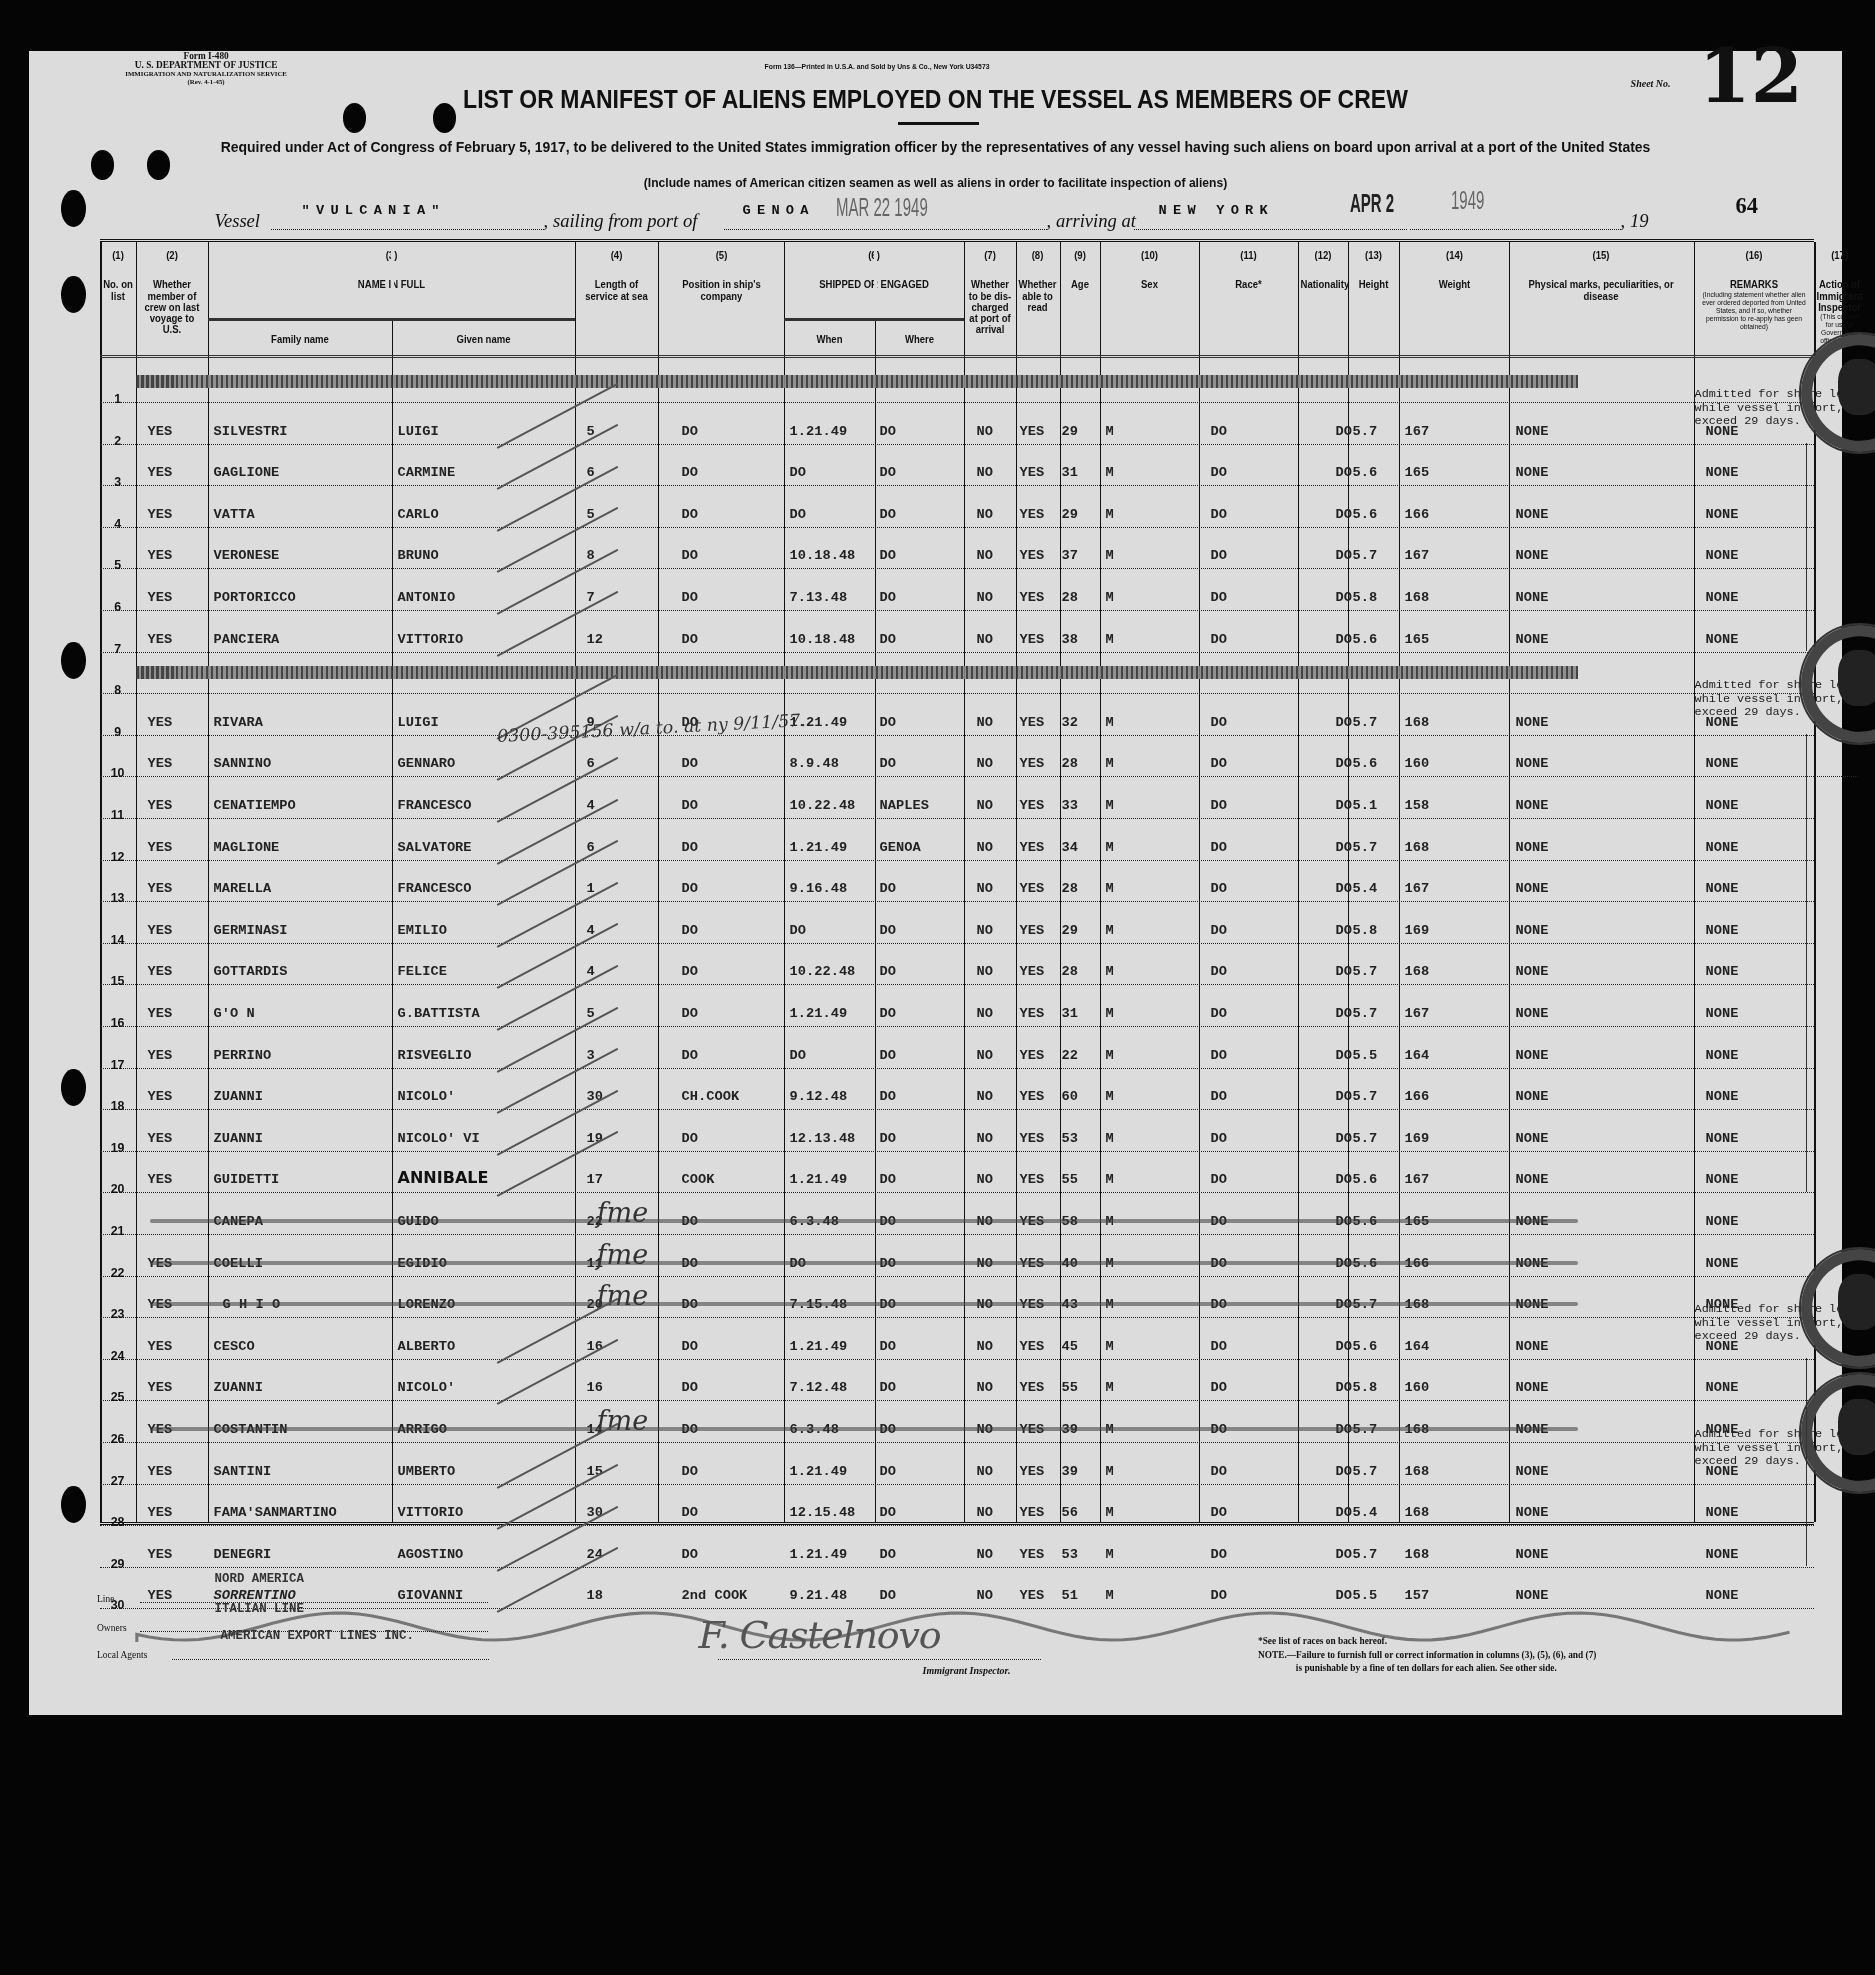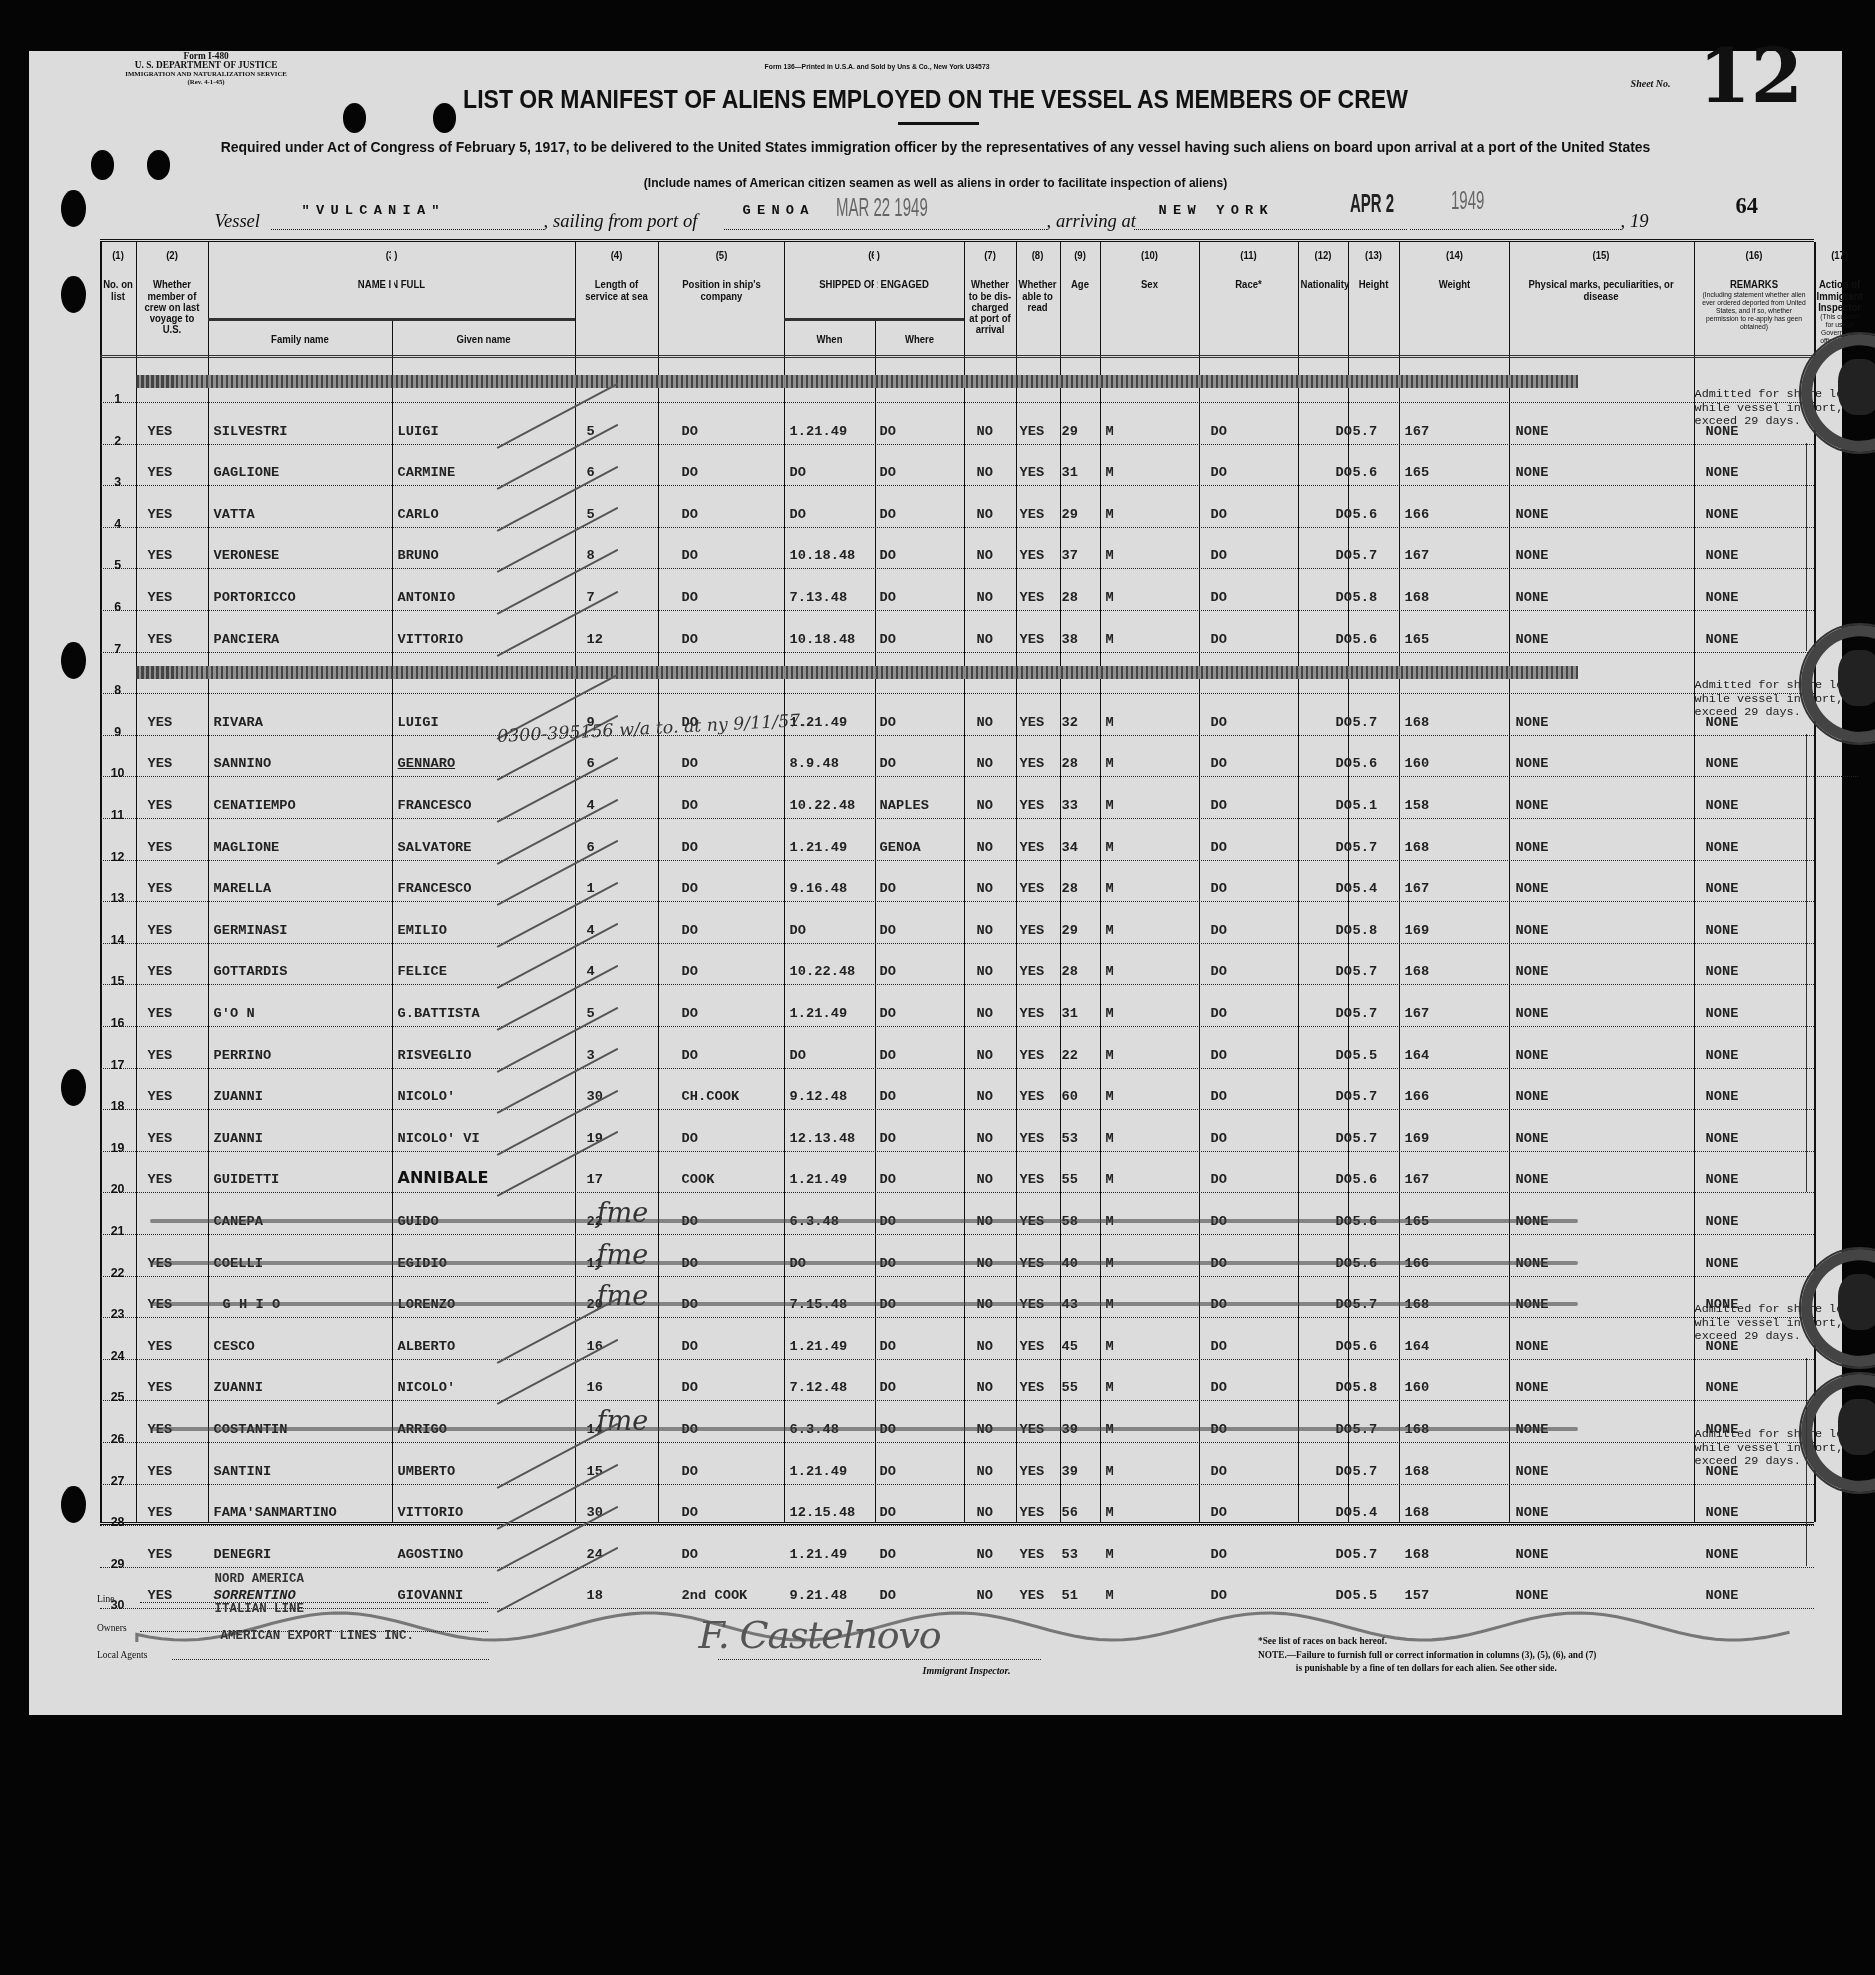--- a/index.html
+++ b/index.html
@@ -356,21 +356,21 @@
           <div class="cell" style="left: 1253px;">5.7</div>
           <div class="cell" style="left: 1305px;">168</div>
           <div class="cell" style="left: 1416px;">NONE</div>
           <div class="cell" style="left: 1606px;">NONE</div>
           <div class="handcheck" style="left: 397px; bottom: -5px; width: 137px;"></div>
         </div>
         <div class="row" style="top: 492px; padding-left: 44px;">
           <div class="rownum">10</div>
           <div class="cell" style="left: 48px;">YES</div>
           <div class="cell" style="left: 114px;">SANNINO</div>
-          <div class="cell" style="left: 298px; text-decoration: underline;">GENNARO</div>
+          <div class="cell" style="left: 298px;">GENNARO</div>
           <div class="cell" style="left: 487px;">6</div>
           <div class="cell" style="left: 582px;">DO</div>
           <div class="cell" style="left: 690px;">8.9.48</div>
           <div class="cell" style="left: 780px;">DO</div>
           <div class="cell" style="left: 877px;">NO</div>
           <div class="cell" style="left: 920px;">YES</div>
           <div class="cell" style="left: 962px;">28</div>
           <div class="cell" style="left: 1006px;">M</div>
           <div class="cell" style="left: 1111px;">DO</div>
           <div class="cell" style="left: 1236px;">DO</div>

